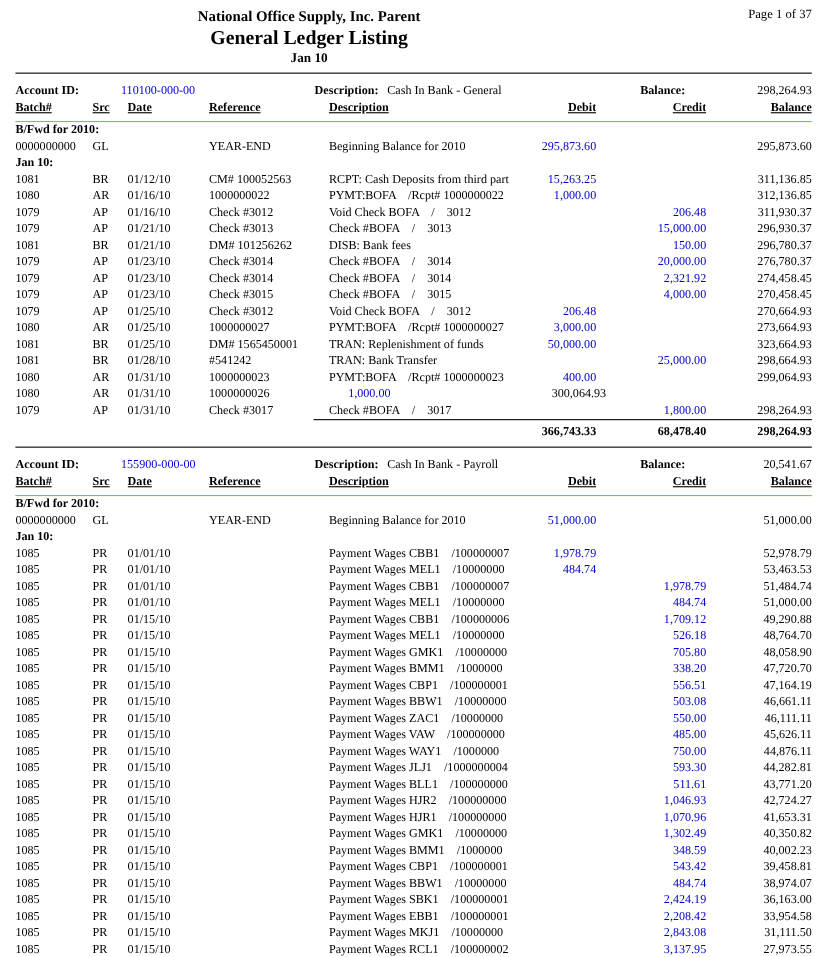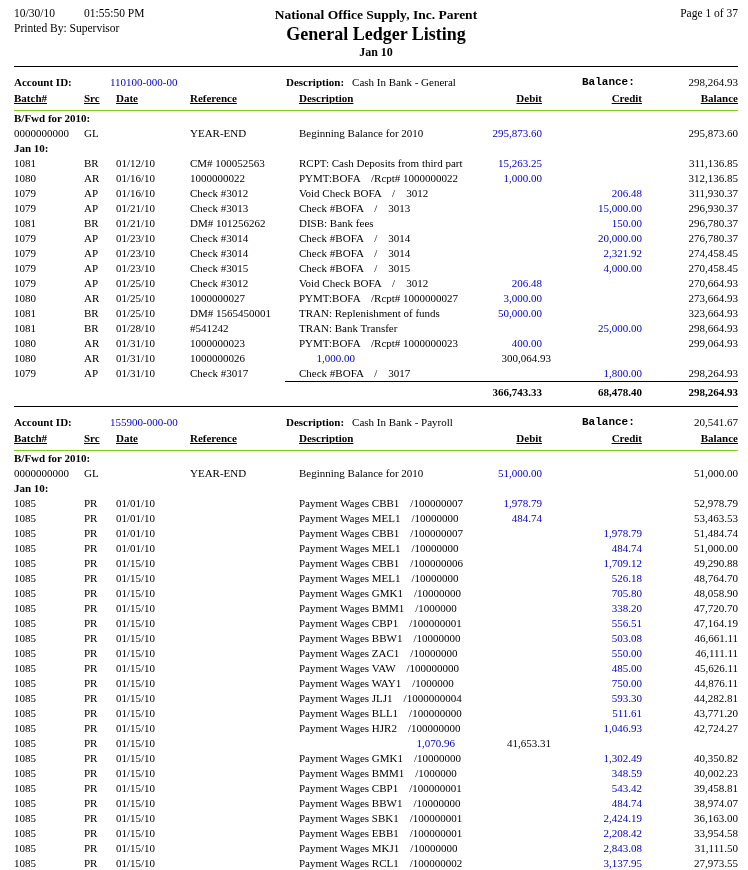--- a/index.html
+++ b/index.html
@@ -19,21 +19,21 @@
   .rpt-title{font-weight:bold;font-size:18px;line-height:22px;}
   .period{font-weight:bold;font-size:12px;line-height:15px;}
   .page-rule{border-top:1px solid #000;margin-top:6px;height:0;}
 
   
   .acct-head{display:flex;margin-top:8px;line-height:15px;height:15px;white-space:pre;}
   .ah-id-label{font-weight:bold;width:96px;flex:none;}
   .acct-id{width:176px;flex:none;color:var(--link-blue,#0000D6);cursor:pointer;}
   .ah-desc{flex:1;overflow:hidden;}
   .ah-desc .b{font-weight:bold;margin-right:8px;}
-  .ah-bal-label{font-weight:bold;width:60px;flex:none;font-family:Liberation Mono, monospace;}
+  .ah-bal-label{font-weight:bold;width:60px;flex:none;}
   .ah-bal-val{width:96px;flex:none;text-align:right;}
 
   
   .row{display:flex;line-height:15px;height:15px;}
   .c{flex:none;overflow:hidden;white-space:pre;box-sizing:border-box;}
   .c-batch{width:70px;}
   .c-src{width:32px;}
   .c-date{width:62px;}
   .c-ref{width:107px;padding-left:12px;}
   .c-desc{width:187px;padding-left:14px;}
@@ -53,24 +53,20 @@
   .totals-row{font-weight:bold;height:19px;padding-top:3px;}
   .totals-row .c{color:#000;}
   .sect-rule{border-top:1px solid #000;margin-top:2px;height:0;}
 </style>
 </head>
 <body>
 
 <div class="report">
 
   <div class="pg-head">
-    <div class="ph-left">
-      <div><span class="ph-date">10/30/10</span><span>01:55:50 PM</span></div>
-      <div>Printed By: Supervisor</div>
-    </div>
     <div class="ph-center">
       <div class="company">National Office Supply, Inc. Parent</div>
       <div class="rpt-title">General Ledger Listing</div>
       <div class="period">Jan 10</div>
     </div>
     <div class="ph-right">Page 1 of 37</div>
   </div>
 
   <div class="page-rule"></div>
 
@@ -487,20 +483,21 @@
     <span class="c c-debit"></span>
     <span class="c c-credit">1,046.93</span>
     <span class="c c-bal">42,724.27</span>
   </div>
 
   <div class="row data-row">
     <span class="c c-batch">1085</span>
     <span class="c c-src">PR</span>
     <span class="c c-date">01/15/10</span>
     <span class="c c-ref"></span>
+    <span class="c c-desc">Payment Wages HJR1    /100000000</span>
     <span class="c c-debit"></span>
     <span class="c c-credit">1,070.96</span>
     <span class="c c-bal">41,653.31</span>
   </div>
 
   <div class="row data-row">
     <span class="c c-batch">1085</span>
     <span class="c c-src">PR</span>
     <span class="c c-date">01/15/10</span>
     <span class="c c-ref"></span>

